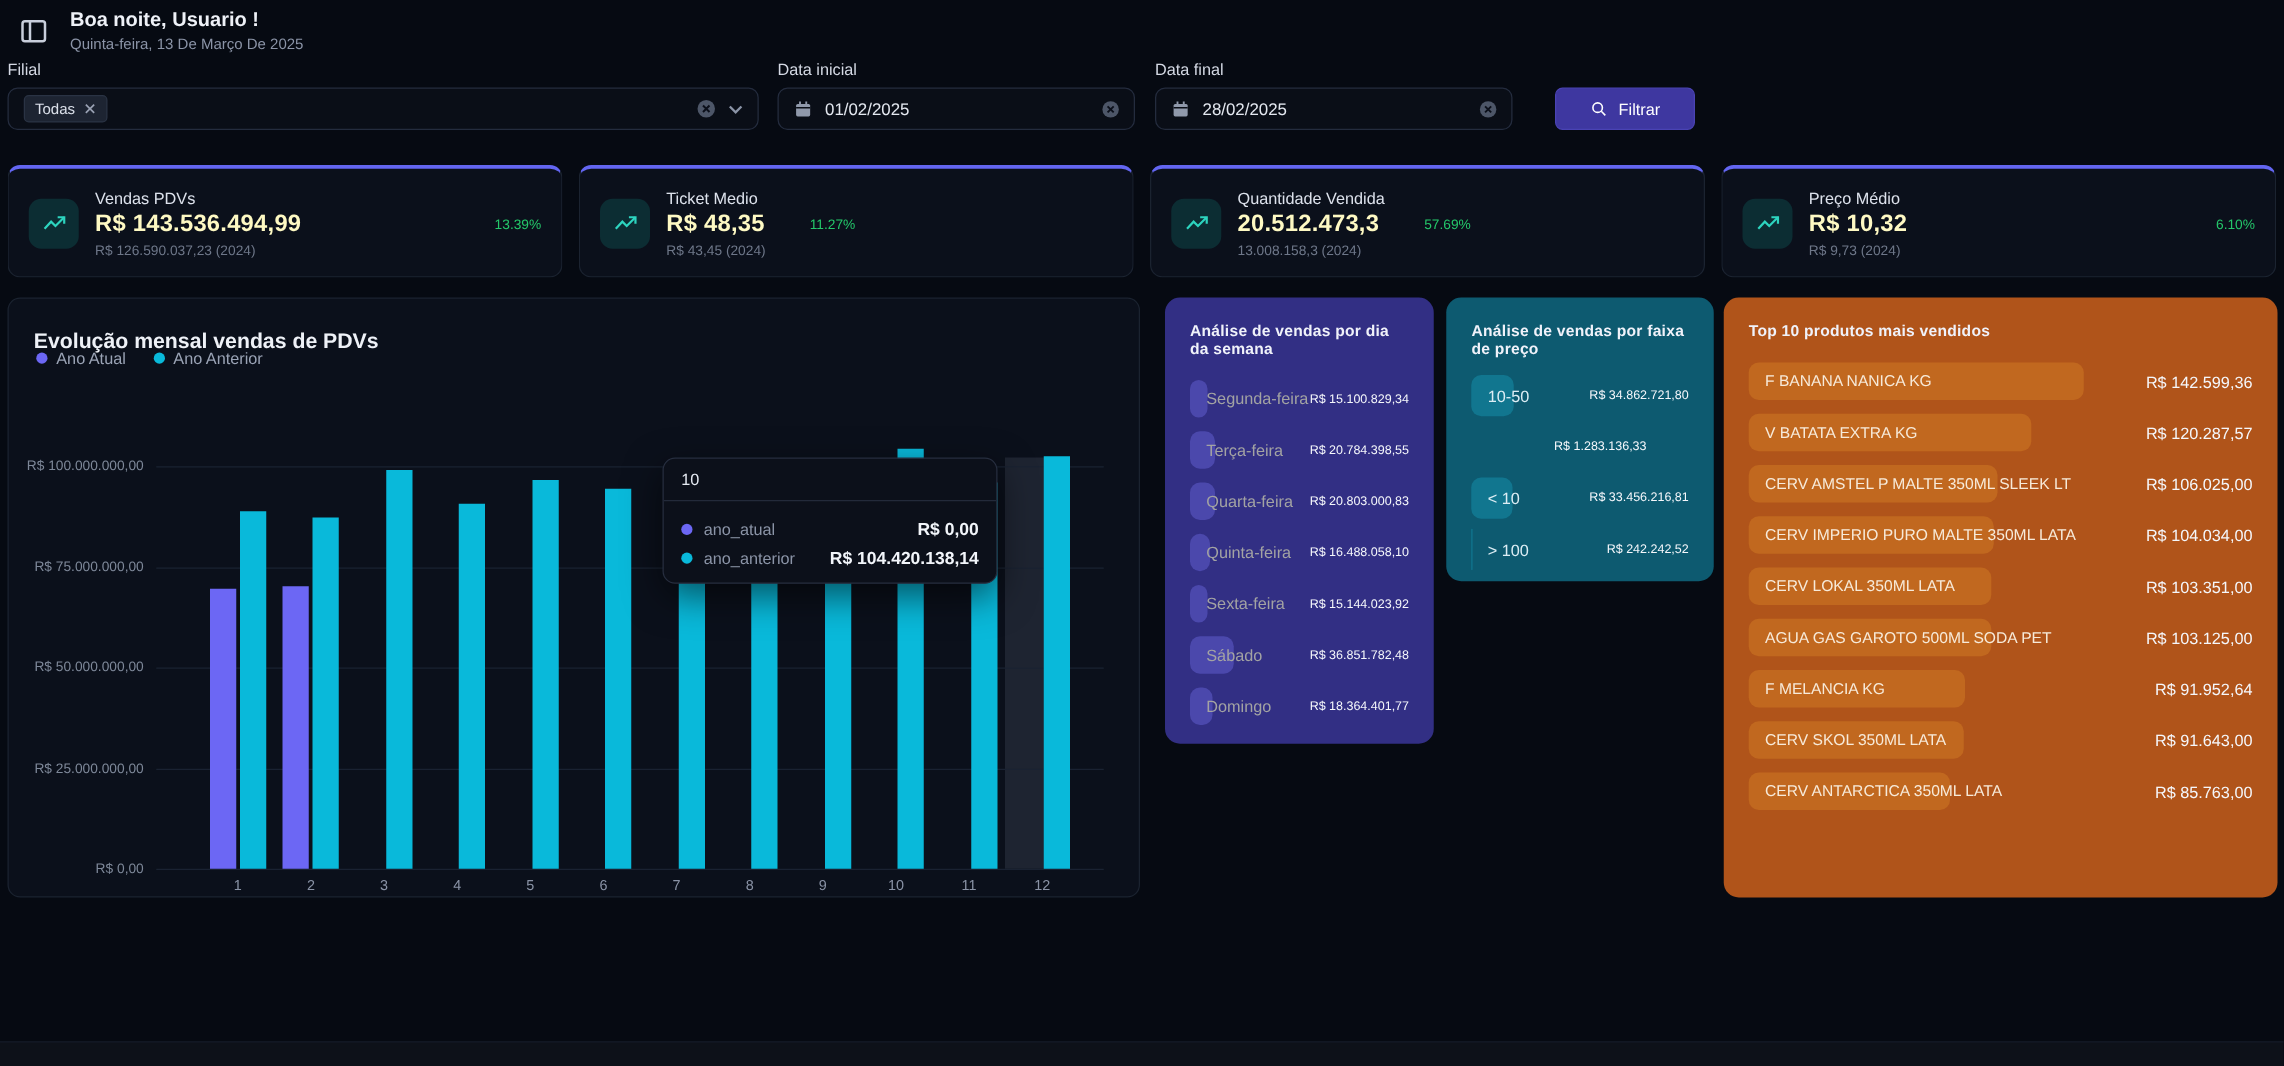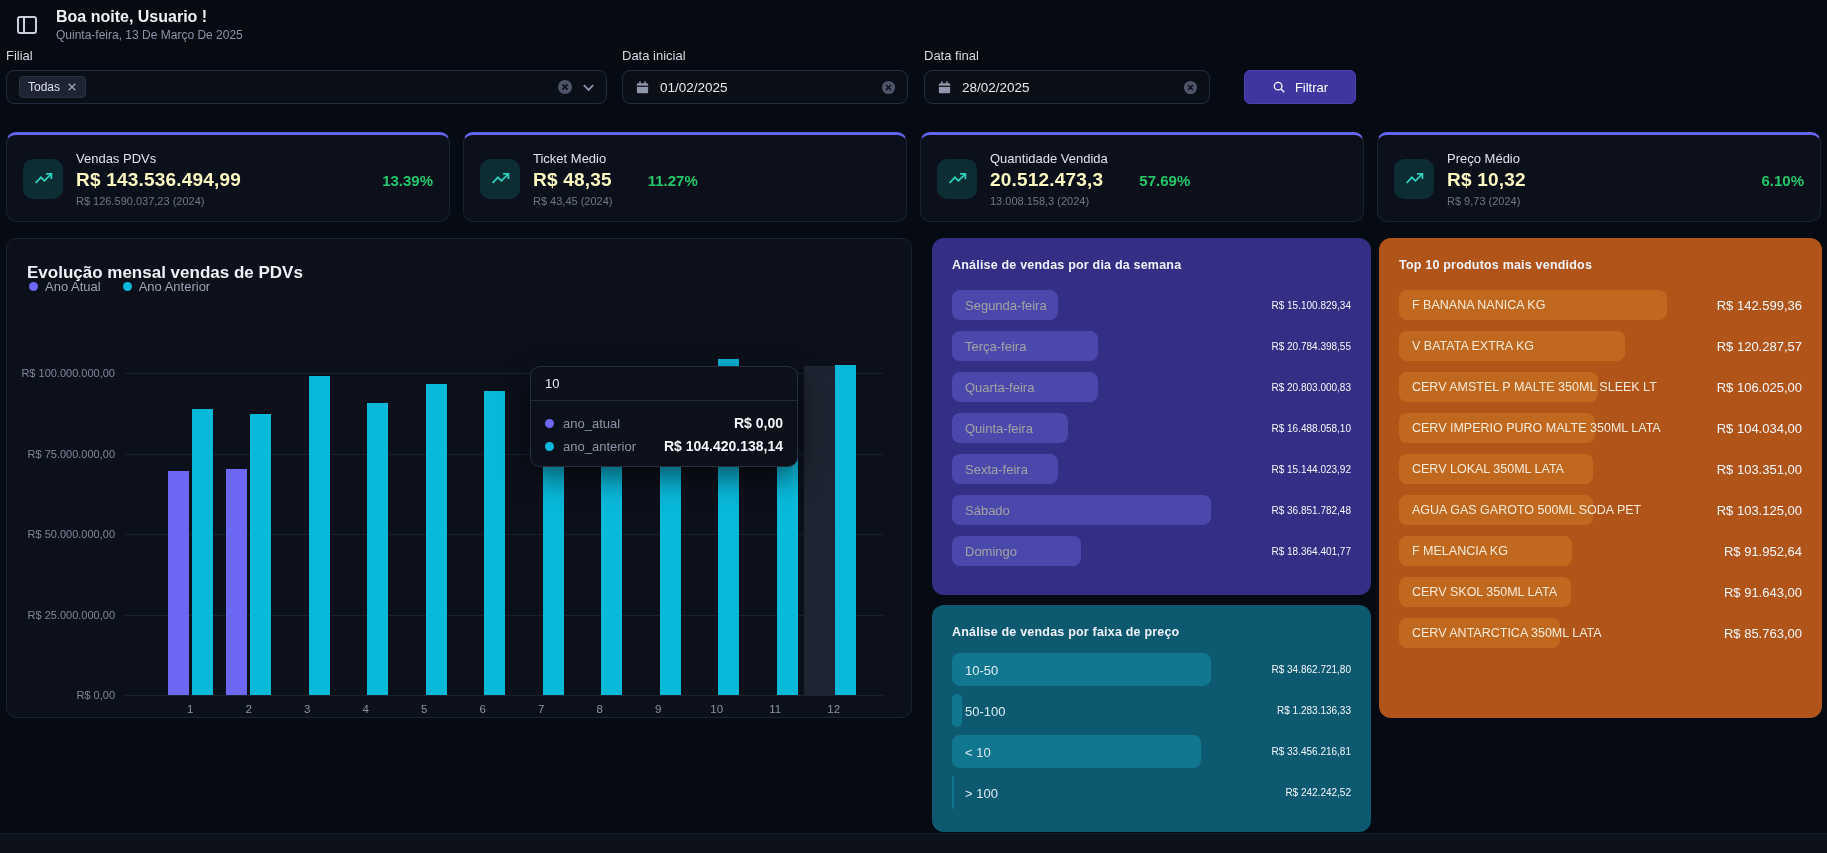--- a/index.html
+++ b/index.html
@@ -46,21 +46,21 @@
   .btn-filtrar{height:34px;min-width:112px;margin-left:18px;background:#3e37a0;border:1px solid #4a43b4;border-radius:6px;color:#fff;font-size:13px;display:flex;align-items:center;justify-content:center;gap:9px;cursor:pointer;font-family:inherit;}
 
   
   .kpis{display:grid;grid-template-columns:repeat(4,1fr);gap:13px;margin:28px 6px 0 6px;}
   .kpi{height:90px;background:var(--card);border:1px solid var(--card-border);border-top:3px solid #6366f1;border-radius:10px;padding:12px 16px 10px 16px;display:flex;align-items:center;}
   .kpi .tile{width:40px;height:40px;border-radius:10px;background:#0c2d33;display:flex;align-items:center;justify-content:center;flex:none;margin-right:13px;}
   .kpi .body{flex:1;min-width:0;}
   .kpi .lbl{font-size:13px;color:#dde2ec;}
   .kpi .vrow{display:flex;align-items:center;margin-top:3px;}
   .kpi .val{font-size:19px;font-weight:bold;color:#fef9c3;letter-spacing:.2px;}
-  .kpi .pct{font-size:15px;font-weight:bold;color:var(--green);margin-left:36px;}
+  .kpi .pct{font-size:11px;font-weight:normal;color:var(--green);margin-left:36px;}
   .kpi:first-child .pct,.kpi:last-child .pct{margin-left:auto;}
   .kpi .prev{font-size:11px;color:var(--muted2);margin-top:4px;}
 
   
   .main{display:flex;gap:8px;margin:16px 6px 0 6px;align-items:flex-start;}
   .chart-card{width:906px;height:480px;background:var(--card);border:1px solid var(--card-border);border-radius:10px;position:relative;flex:none;}
   .chart-card h2{font-size:17px;font-weight:bold;position:absolute;left:20px;top:24px;}
   .legend{position:absolute;left:22px;top:40px;display:flex;gap:22px;z-index:2;}
   .legend .li{display:flex;align-items:center;gap:7px;font-size:13px;color:#9aa3b5;cursor:pointer;}
   .legend .dot,.tt-row .dot{width:9px;height:9px;border-radius:50%;flex:none;}
@@ -69,21 +69,21 @@
   .ylab{position:absolute;left:4px;width:104px;text-align:right;font-size:11px;color:#7e8899;}
   .xlab{position:absolute;width:44px;text-align:center;font-size:11.5px;color:#8a93a6;}
   .bar{position:absolute;z-index:1;}
   .hoverband{position:absolute;background:rgba(148,163,184,.14);z-index:0;}
   .tt{position:absolute;left:523px;top:127px;width:268px;background:#0c101a;border:1px solid #272e3f;border-radius:10px;z-index:6;box-shadow:0 10px 30px rgba(0,0,0,.55);}
   .tt-h{padding:9px 14px;font-size:13px;color:#e6eaf2;border-bottom:1px solid #232a3a;}
   .tt-body{padding:7px 14px 12px 14px;}
   .tt-row{display:flex;align-items:center;gap:9px;margin-top:7px;font-size:13px;color:#8b94a7;}
   .tt-row .v{margin-left:auto;color:#f2f5fa;font-weight:bold;font-size:14px;}
 
-  .colmid{width:451px;flex:none;display:flex;flex-direction:column;gap:10px;padding-left:12px;}
+  .colmid{width:451px;flex:none;display:flex;flex-direction:row;gap:10px;padding-left:12px;}
   .colright{width:443px;flex:none;}
   .panel{border-radius:12px;padding:20px;}
   .panel h3{font-size:12.5px;font-weight:bold;color:#f0f2fa;margin-bottom:18px;letter-spacing:.2px;}
   .p-indigo{background:var(--indigo-card);height:357px;}
   .p-teal{background:var(--teal-card);height:227px;}
   .p-teal h3{margin-bottom:14px;}
   .p-orange{background:var(--orange-card);height:480px;}
   .hrow{display:flex;align-items:center;}
   .track{flex:1;position:relative;align-self:stretch;}
   .hbar{position:absolute;left:0;top:0;height:100%;border-radius:8px;}
@@ -383,24 +383,20 @@
       <h3>Análise de vendas por faixa de preço</h3>
       <div id="price-rows">
           <div class="hrow">
             <div class="track">
               <div class="hbar" style="width: 100%;"></div>
               <div class="hlbl">10-50</div>
             </div>
             <div class="hval" style="width: 140px;">R$ 34.862.721,80</div>
           </div>
           <div class="hrow">
-            <div class="track">
-              <div class="hbar" style="width: 3.68054%;"></div>
-              <div class="hlbl">50-100</div>
-            </div>
             <div class="hval" style="width: 140px;">R$ 1.283.136,33</div>
           </div>
           <div class="hrow">
             <div class="track">
               <div class="hbar" style="width: 95.9656%;"></div>
               <div class="hlbl">&lt; 10</div>
             </div>
             <div class="hval" style="width: 140px;">R$ 33.456.216,81</div>
           </div>
           <div class="hrow">

